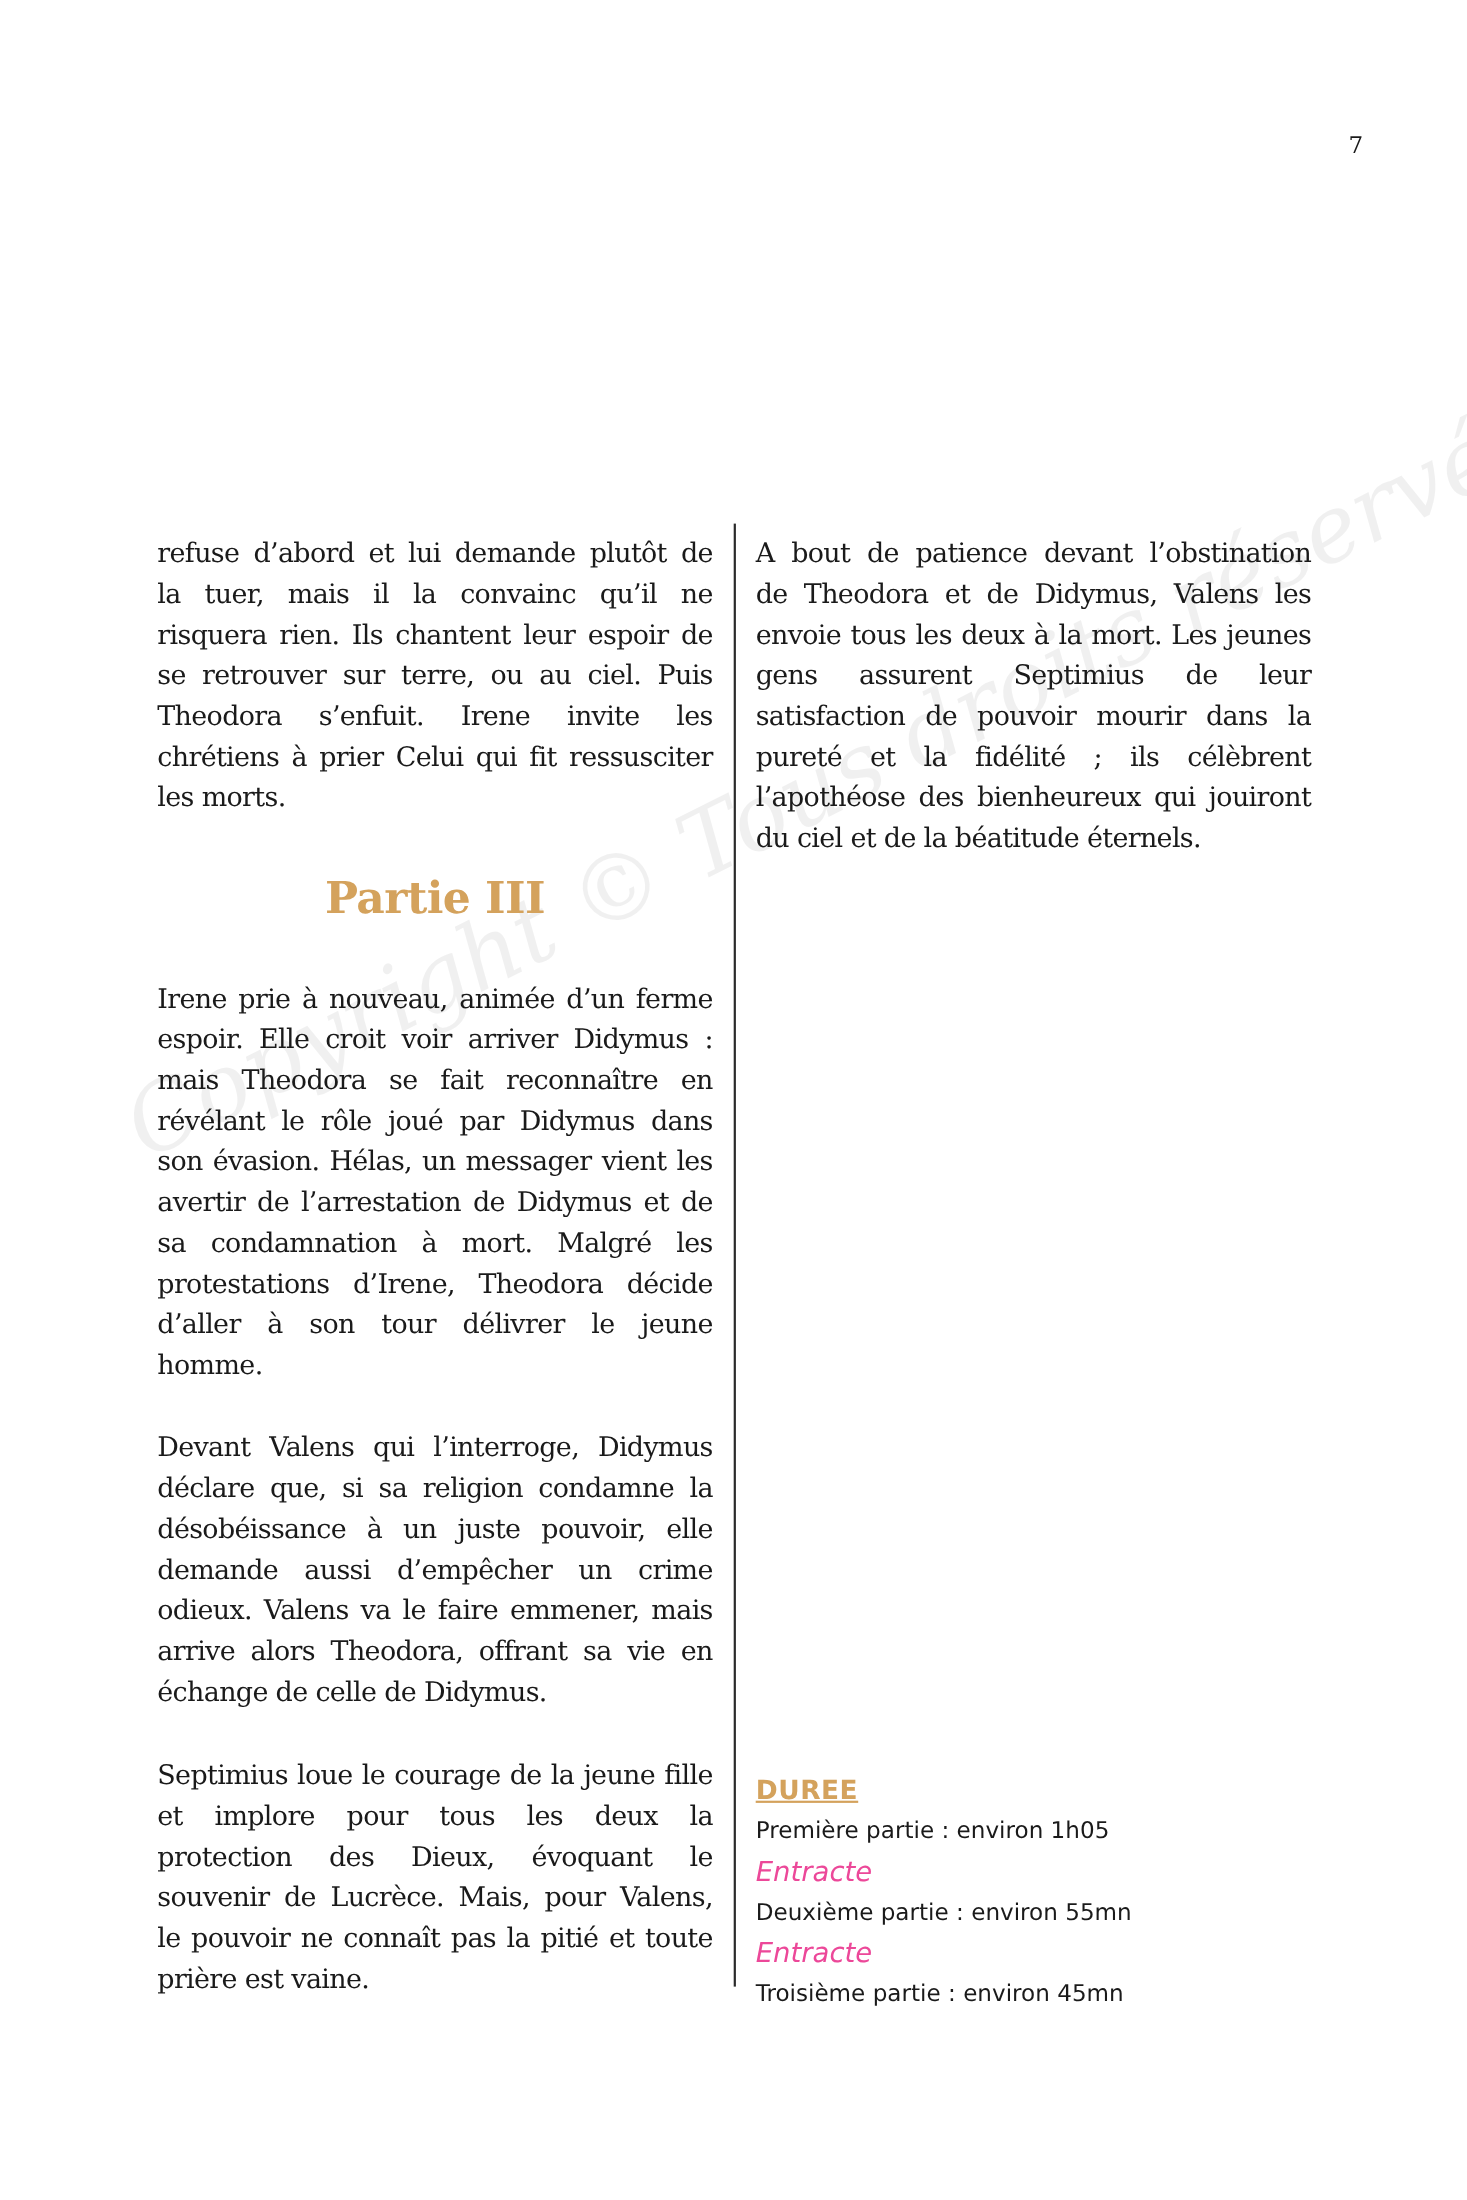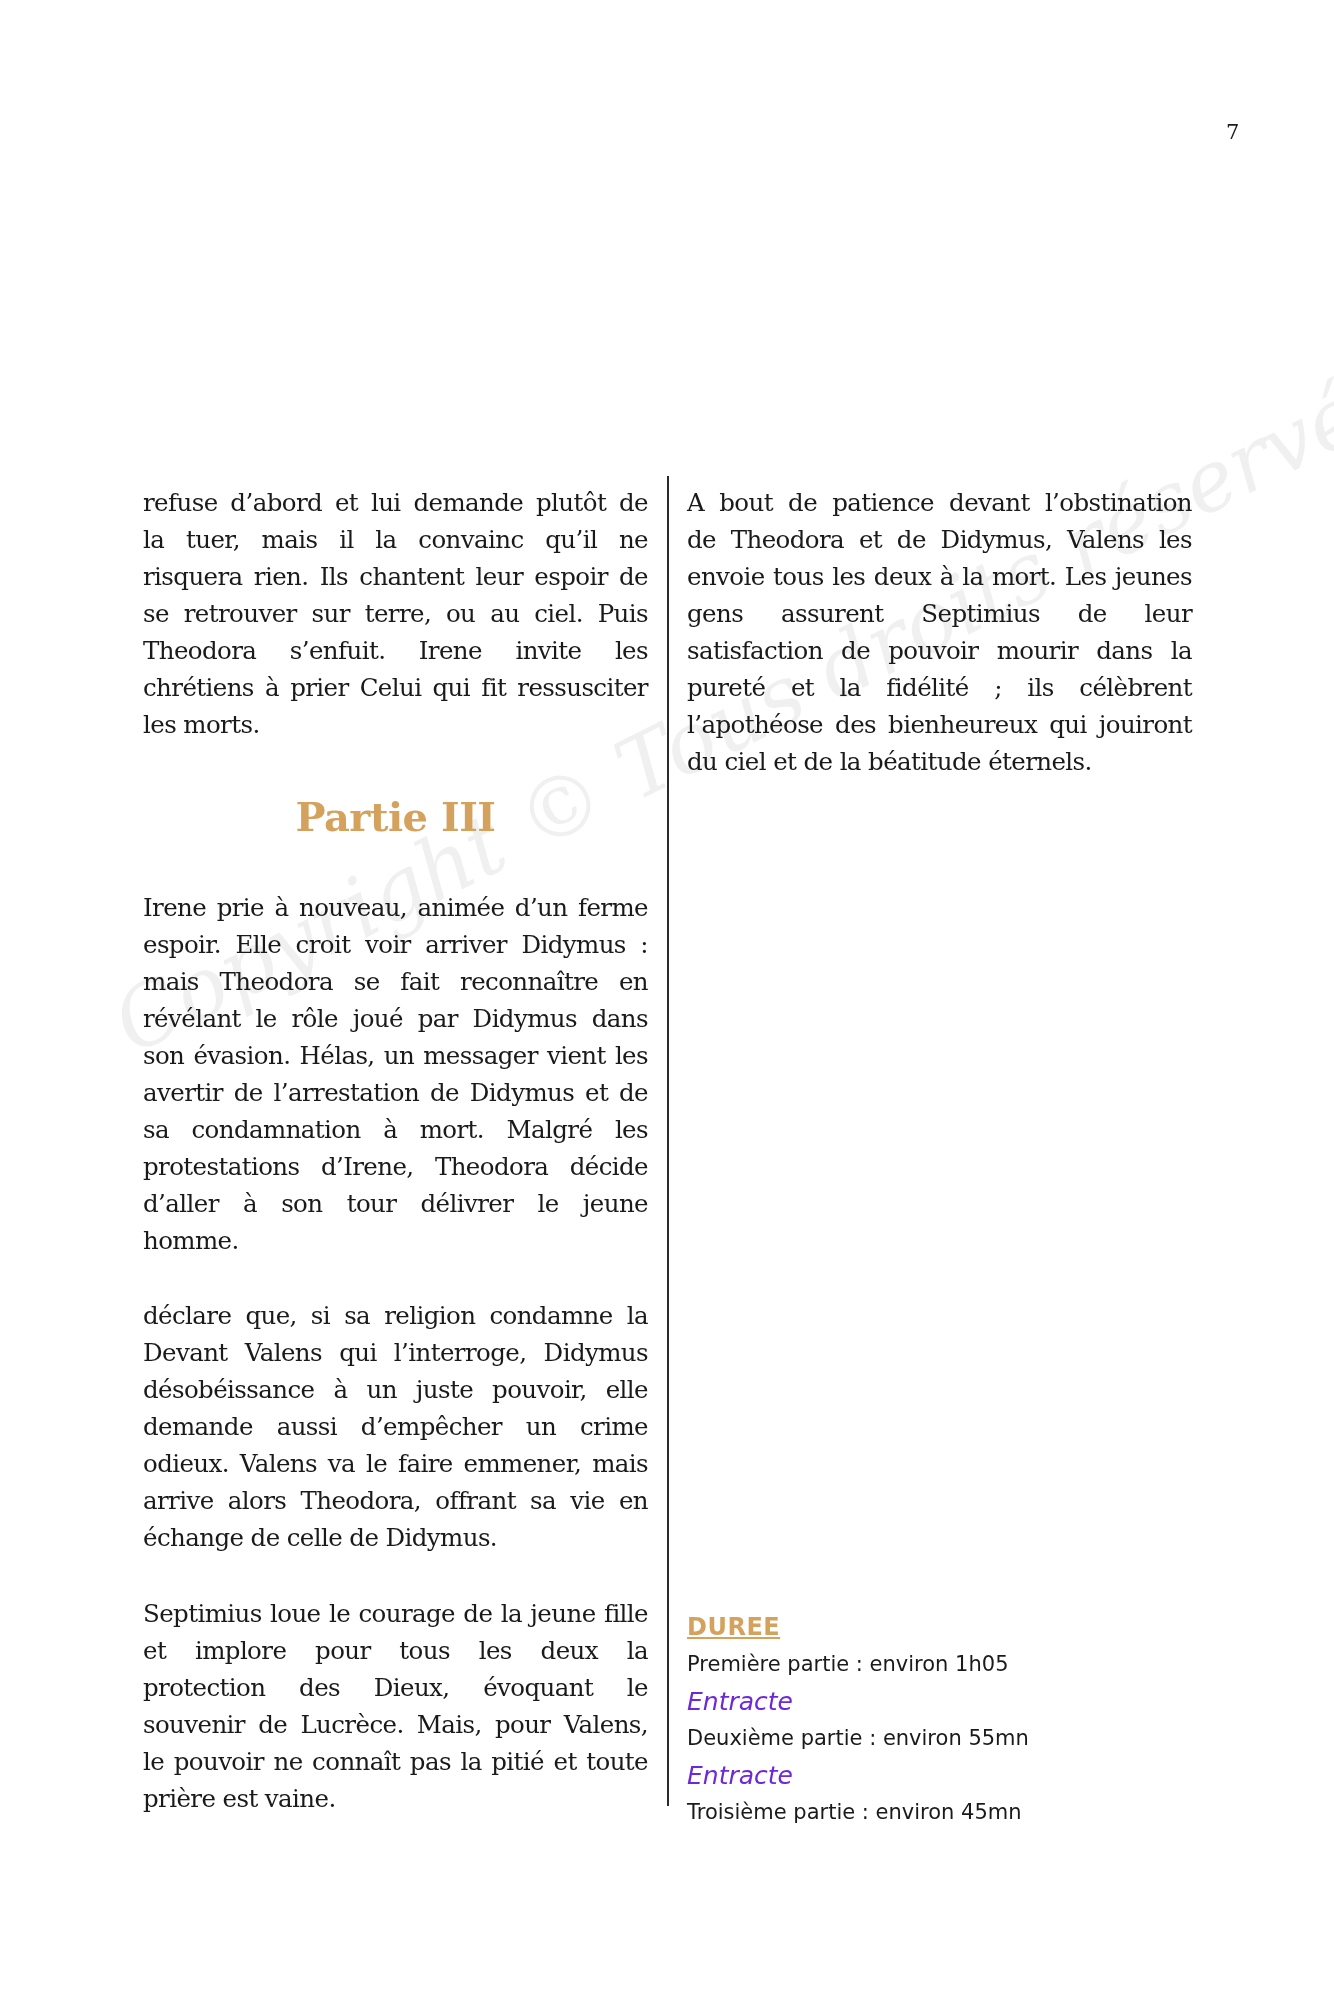--- a/index.html
+++ b/index.html
@@ -28,21 +28,21 @@
     background: #2a2a2a;
   }
   .duree {
     position: absolute; left: 687px; top: 1608px; width: 500px;
     font-family: "DejaVu Sans", sans-serif; color: #1a1a1a;
   }
   .duree-title {
     font-weight: bold; font-size: 24px; color: #D4A25C; line-height: 38px; letter-spacing: 0.5px; text-decoration: underline;
   }
   .duree-line { font-size: 21px; line-height: 37px; }
-  .duree-entracte { font-size: 25px; line-height: 37px; font-style: italic; color: #6d28d9; }
+  .duree-entracte { font-size: 25px; line-height: 37px; font-style: italic; color: #ec4899; }
   .watermark {
     position: absolute; left: 120px; top: 980px;
     transform-origin: left center; transform: rotate(-26.7deg);
     font-family: "DejaVu Serif", serif; font-style: italic; font-size: 84px;
     color: rgba(0,0,0,0.06); white-space: nowrap; pointer-events: none;
   }
 </style>
 </head>
 <body>
 
@@ -72,22 +72,22 @@
       <span class="ln">révélant le rôle joué par Didymus dans</span>
       <span class="ln">son évasion. Hélas, un messager vient les</span>
       <span class="ln">avertir de l’arrestation de Didymus et de</span>
       <span class="ln">sa condamnation à mort. Malgré les</span>
       <span class="ln">protestations d’Irene, Theodora décide</span>
       <span class="ln">d’aller à son tour délivrer le jeune</span>
       <span class="ln last">homme.</span>
     </p>
   <div style="height:38px;"></div>
   <p>
+      <span class="ln">Devant Valens qui l’interroge, Didymus</span>
       <span class="ln">déclare que, si sa religion condamne la</span>
-      <span class="ln">Devant Valens qui l’interroge, Didymus</span>
       <span class="ln">désobéissance à un juste pouvoir, elle</span>
       <span class="ln">demande aussi d’empêcher un crime</span>
       <span class="ln">odieux. Valens va le faire emmener, mais</span>
       <span class="ln">arrive alors Theodora, offrant sa vie en</span>
       <span class="ln last">échange de celle de Didymus.</span>
     </p>
   <div style="height:39px;"></div>
   <p>
       <span class="ln">Septimius loue le courage de la jeune fille</span>
       <span class="ln">et implore pour tous les deux la</span>

